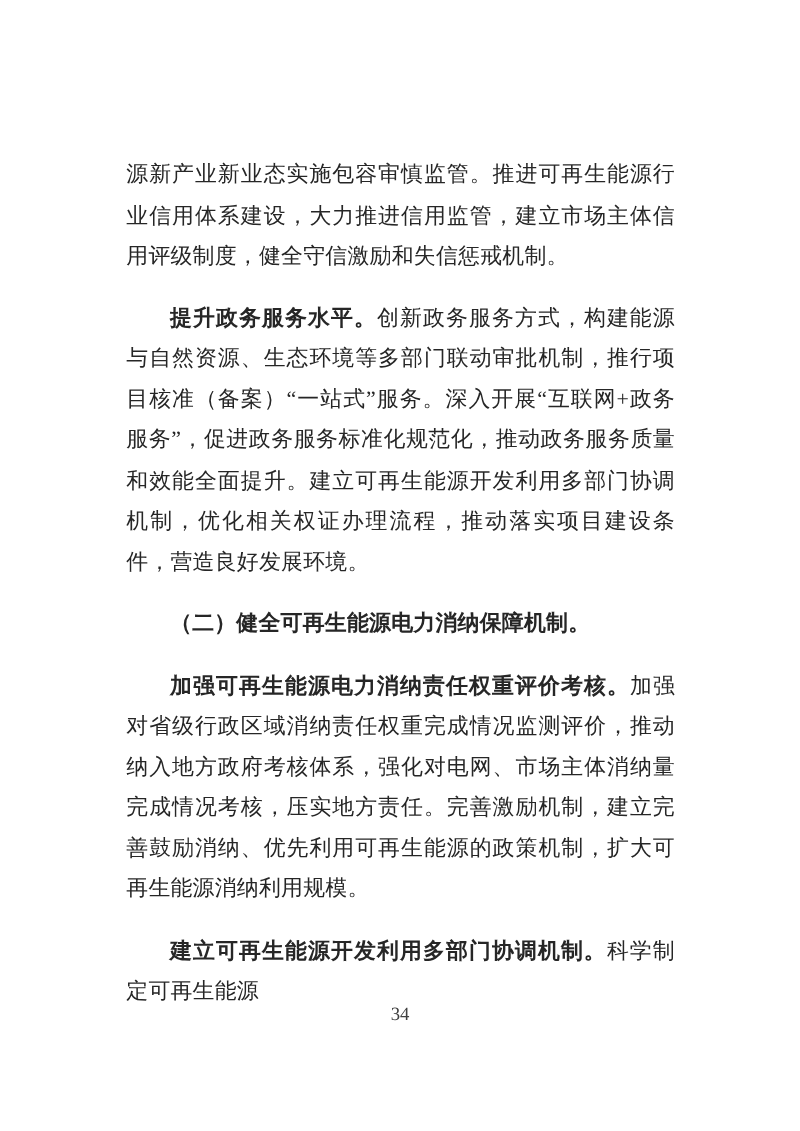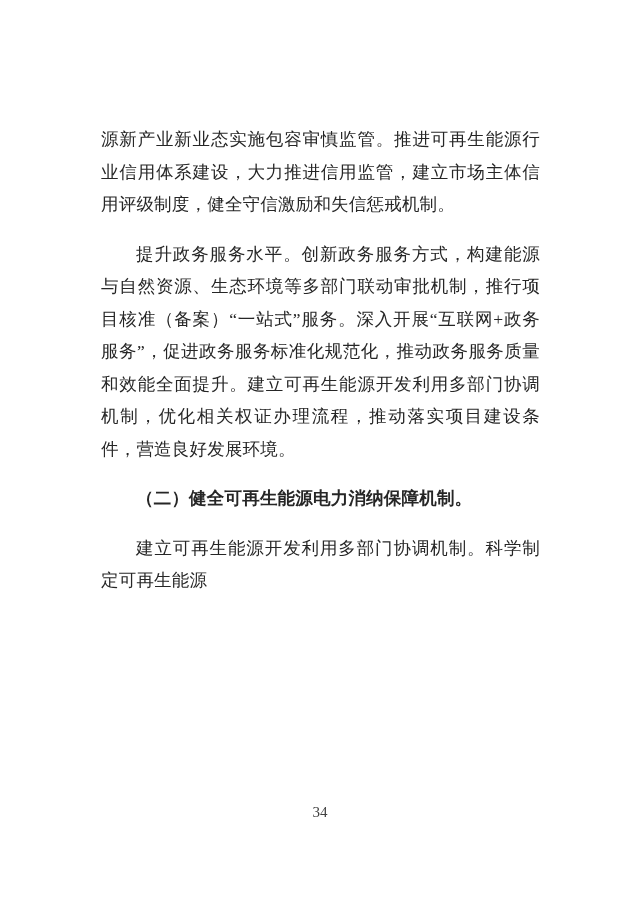--- a/index.html
+++ b/index.html
@@ -30,21 +30,21 @@
     margin: 17px;
     font-size: 17.5px;
     line-height: 32.5px;
     text-align: justify;
     letter-spacing: 0.2px;
   }
   .para.indent {
     text-indent: 2em;
   }
   .lead-bold {
-    font-weight: normal;
+    font-weight: bold;
   }
   .section-heading {
     font-weight: bold;
   }
   .page-number {
     position: absolute;
     left: 0;
     top: 800px;
     width: 640px;
     text-align: center;
@@ -60,20 +60,21 @@
 
   <div class="text-block">
 
     <p class="para"><span>源新产业新业态实施包容审慎监管。推进可再生能源行业信用体系建设，大力推进信用监管，建立市场主体信用评级制度，健全守信激励和失信惩戒机制。</span></p>
 
     <p class="para indent"><span class="lead-bold">提升政务服务水平。</span><span>创新政务服务方式，构建能源与自然资源、生态环境等多部门联动审批机制，推行项目核准（备案）“一站式”服务。深入开展“互联网+政务服务”，促进政务服务标准化规范化，推动政务服务质量和效能全面提升。建立可再生能源开发利用多部门协调机制，优化相关权证办理流程，推动落实项目建设条件，营造良好发展环境。</span></p>
 
     <p class="para indent section-heading"><span>（二）健全可再生能源电力消纳保障机制。</span></p>
 
 
+    <p class="para indent"><span class="lead-bold">加强可再生能源电力消纳责任权重评价考核。</span><span>加强对省级行政区域消纳责任权重完成情况监测评价，推动纳入地方政府考核体系，强化对电网、市场主体消纳量完成情况考核，压实地方责任。完善激励机制，建立完善鼓励消纳、优先利用可再生能源的政策机制，扩大可再生能源消纳利用规模。</span></p>
 
     <p class="para indent"><span class="lead-bold">建立可再生能源开发利用多部门协调机制。</span><span>科学制定可再生能源</span></p>
 
   </div>
 
   <div class="page-number">34</div>
 
 </div>
 
 </body></html>

